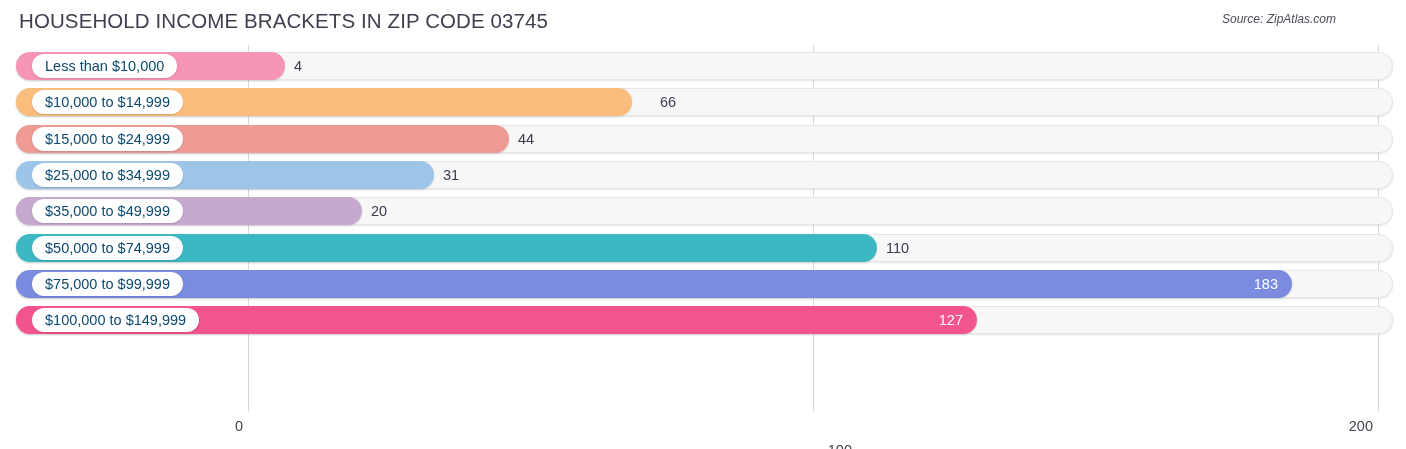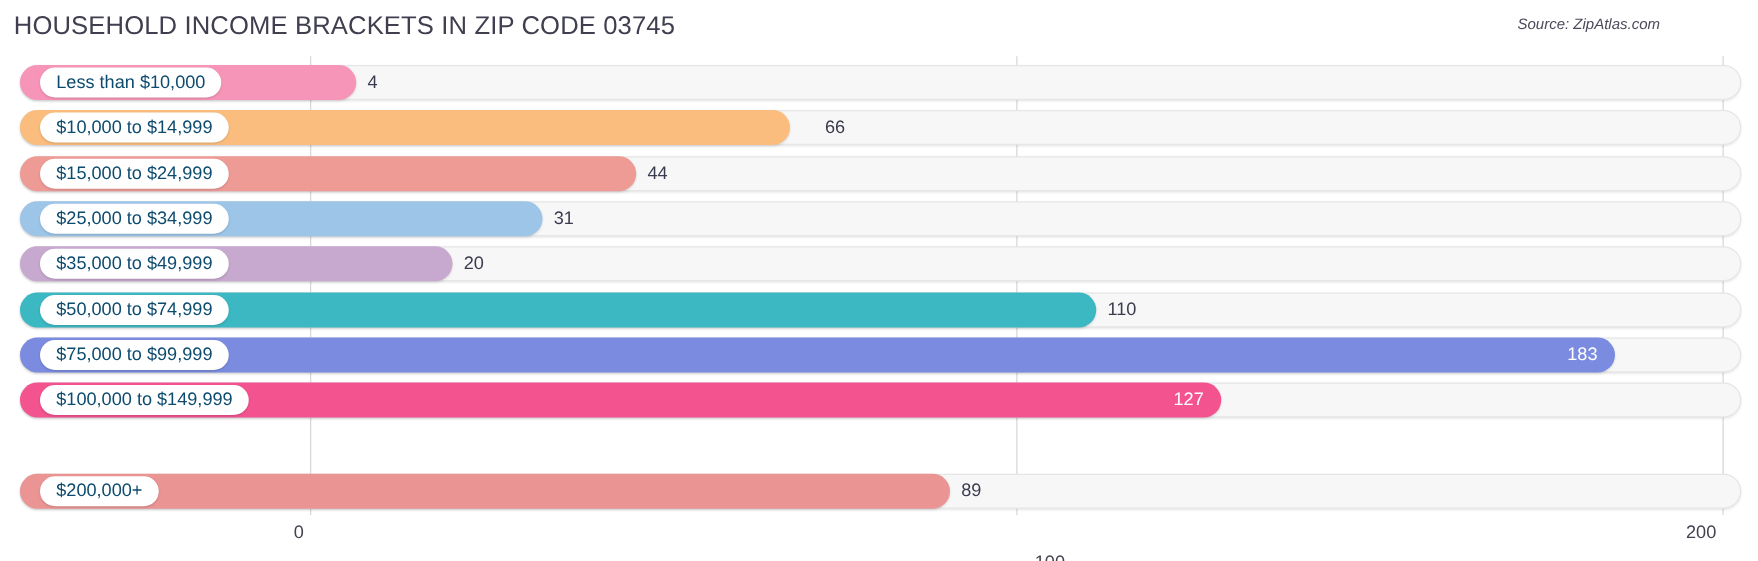--- a/index.html
+++ b/index.html
@@ -12,21 +12,21 @@
     height: 449px;
     font-family: "Liberation Sans", sans-serif;
     color: #3b3b4f;
     overflow: hidden;
     position: relative;
   }
 
   
   #chart-header {
     position: absolute;
-    left: 0; top: 0;
+    left: 8px; top: 0;
     width: 1339px;
     height: 45px;
   }
   #chart-title {
     position: absolute;
     left: 11px;
     top: 9px;
     font-size: 20.5px;
     letter-spacing: 0.1px;
     color: #3f3f4f;
@@ -196,26 +196,20 @@
         <div class="bar-fill" style="width: 1276px; background: rgb(123, 140, 224);"></div>
         <div class="bar-label-pill">$75,000 to $99,999</div>
         <div class="bar-value inside" style="left: 1262px; transform: translateX(-100%);">183</div>
       </div>
       <div class="bar-row" style="top: 261.1px;">
         <div class="bar-track" style="background: rgb(247, 247, 247);"></div>
         <div class="bar-fill" style="width: 961px; background: rgb(243, 83, 143);"></div>
         <div class="bar-label-pill">$100,000 to $149,999</div>
         <div class="bar-value inside" style="left: 947px; transform: translateX(-100%);">127</div>
       </div>
-      <div class="bar-row" style="top: 333.7px;">
-        <div class="bar-track" style="background: rgb(247, 247, 247);"></div>
-        <div class="bar-fill" style="width: 744px; background: rgb(234, 148, 148);"></div>
-        <div class="bar-label-pill">$200,000+</div>
-        <div class="bar-value outside" style="left: 753px;">89</div>
-      </div>
     </div>
 </div>
 
 <div id="x-axis">
     <div class="axis-tick-label" style="left: 243px;">0</div>
     <div class="axis-tick-label" style="left: 852px; margin-top: 24px;">100</div>
     <div class="axis-tick-label" style="left: 1373px;">200</div>
   </div>
 
 </body></html>

